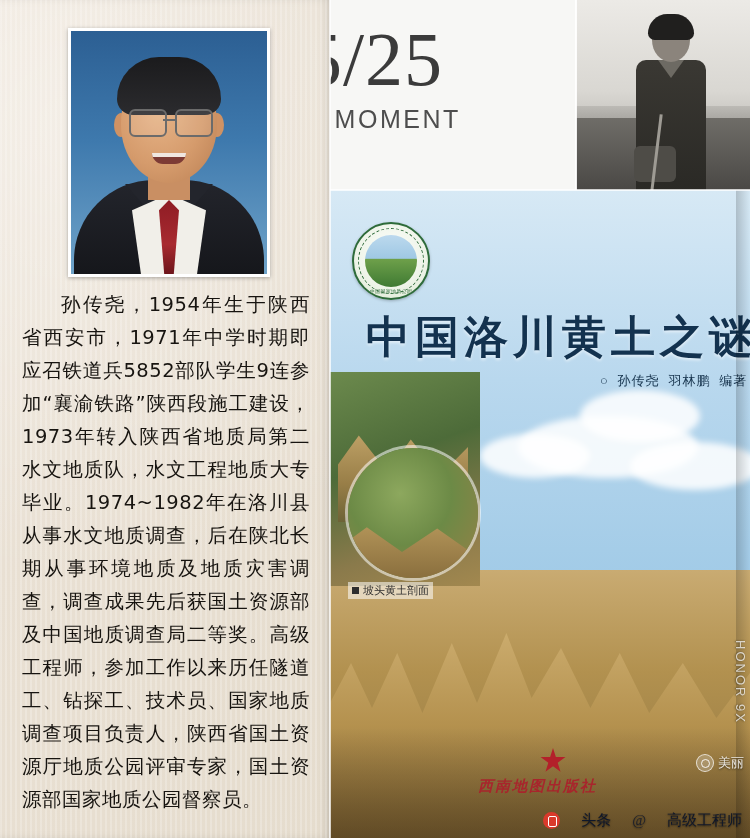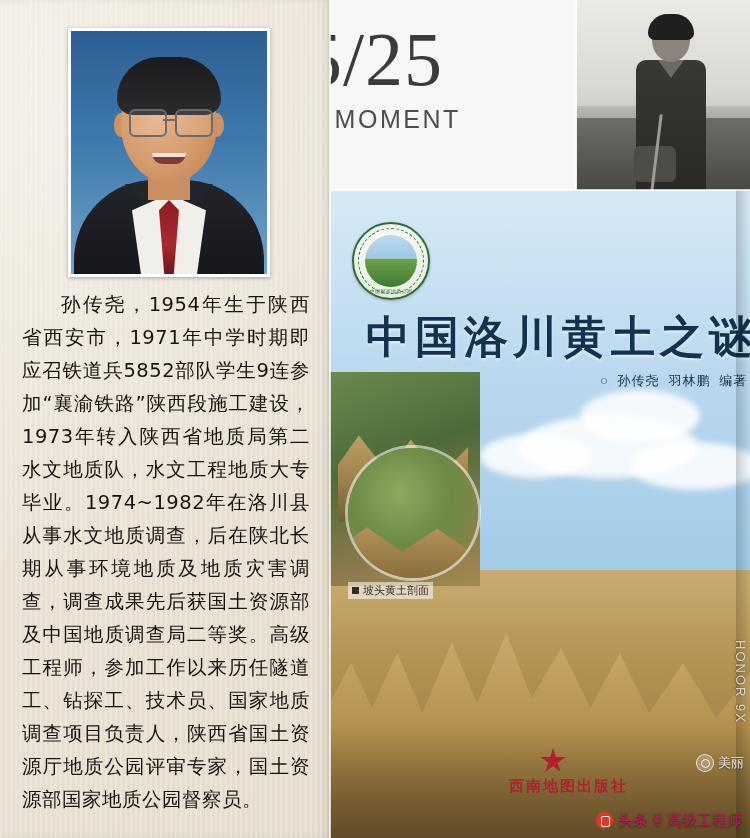--- a/index.html
+++ b/index.html
@@ -342,21 +342,21 @@
     white-space: nowrap;
   }
   .cv-authors {
     position: absolute; left: 270px; top: 182px;
     font-family: Liberation Mono, monospace;
     font-size: 13px; color: #15324c;
     letter-spacing: 1px; white-space: nowrap;
   }
   .cv-pub {
     position: absolute; left: 148px; bottom: 42px;
-    width: 150px; text-align: right;
+    width: 150px; text-align: left; font-style: italic;
   }
   .cv-pub-logo {
     width: 26px; height: 26px; margin: 0 auto 3px;
     background: #b3202a;
     clip-path: polygon(50% 0%, 61% 35%, 98% 35%, 68% 57%, 79% 91%, 50% 70%, 21% 91%, 32% 57%, 2% 35%, 39% 35%);
   }
   .cv-pub-txt {
     font-family: "DejaVu Sans", sans-serif;
     font-size: 15px; font-weight: bold; color: #a8252c;
     letter-spacing: 2px;
@@ -395,24 +395,24 @@
     border: 1px solid rgba(255,255,255,.7);
     position: relative;
   }
   .wm-meili .circ::after {
     content: "";
     position: absolute; left: 4px; top: 4px; width: 7px; height: 7px;
     border: 1.5px solid rgba(255,255,255,.9); border-radius: 50%;
   }
   .wm-tou {
     position: absolute; right: 8px; bottom: 8px;
-    display: flex; align-items: center; gap: 5px;
-    font-family: Liberation Mono, monospace;
+    display: flex; align-items: center; gap: 21px;
+    font-family: Liberation Serif, serif;
     font-size: 15px;
-    color: #be185d;
+    color: #0f172a;
     text-shadow: 0 1px 2px rgba(0,0,0,.6);
   }
   .wm-tou .dot {
     width: 17px; height: 17px; border-radius: 50%;
     background: #d93a2b;
     position: relative;
   }
   .wm-tou .dot::after {
     content: "";
     position: absolute; left: 5px; top: 4px;

